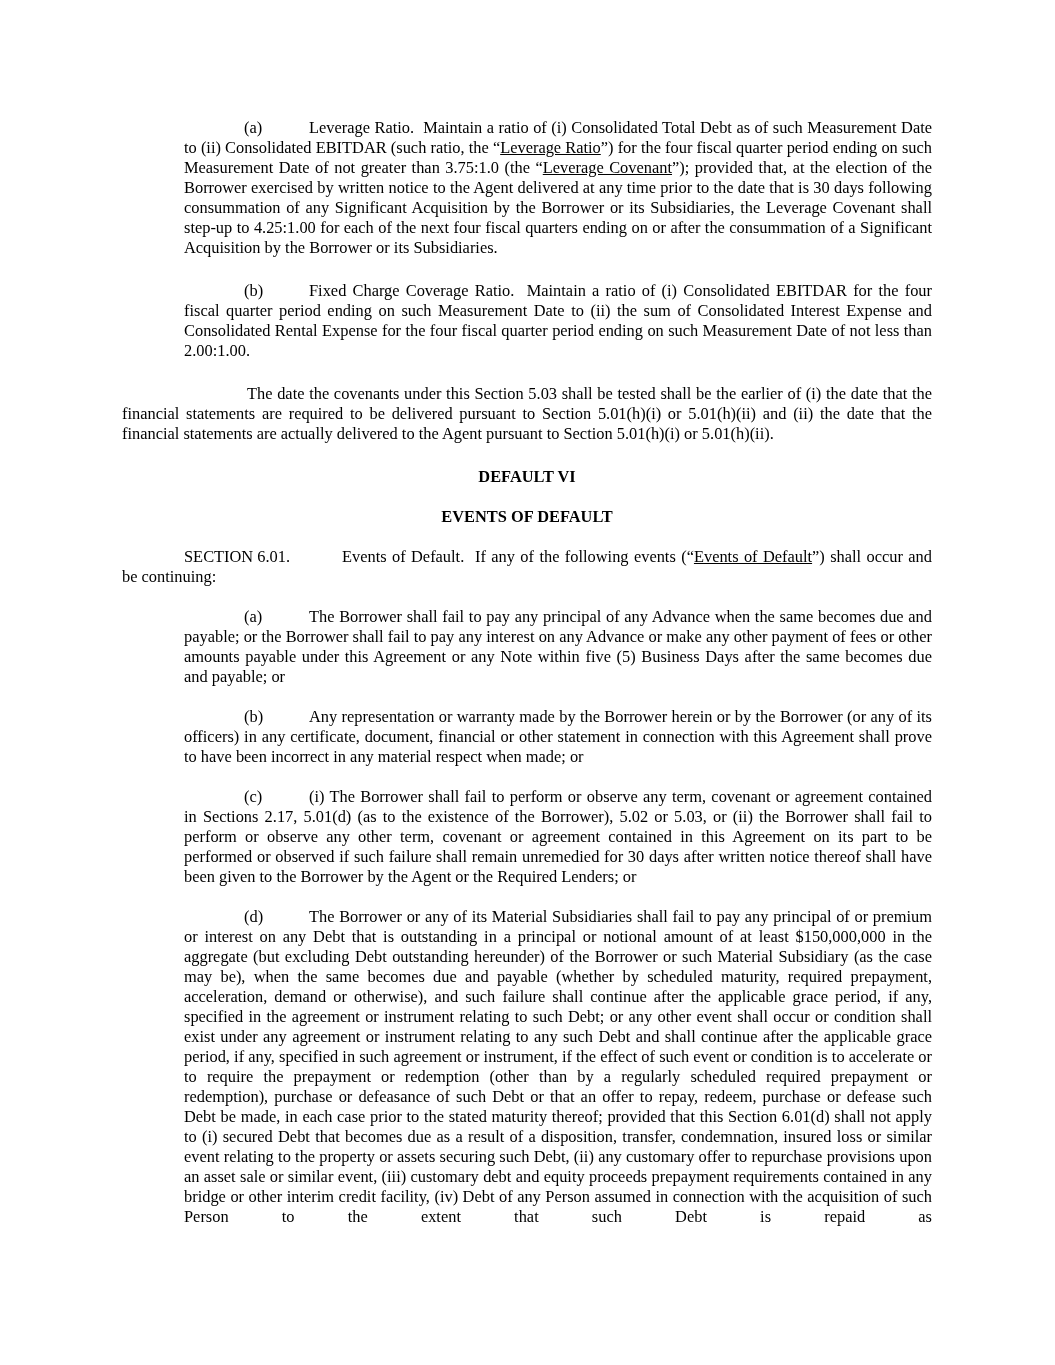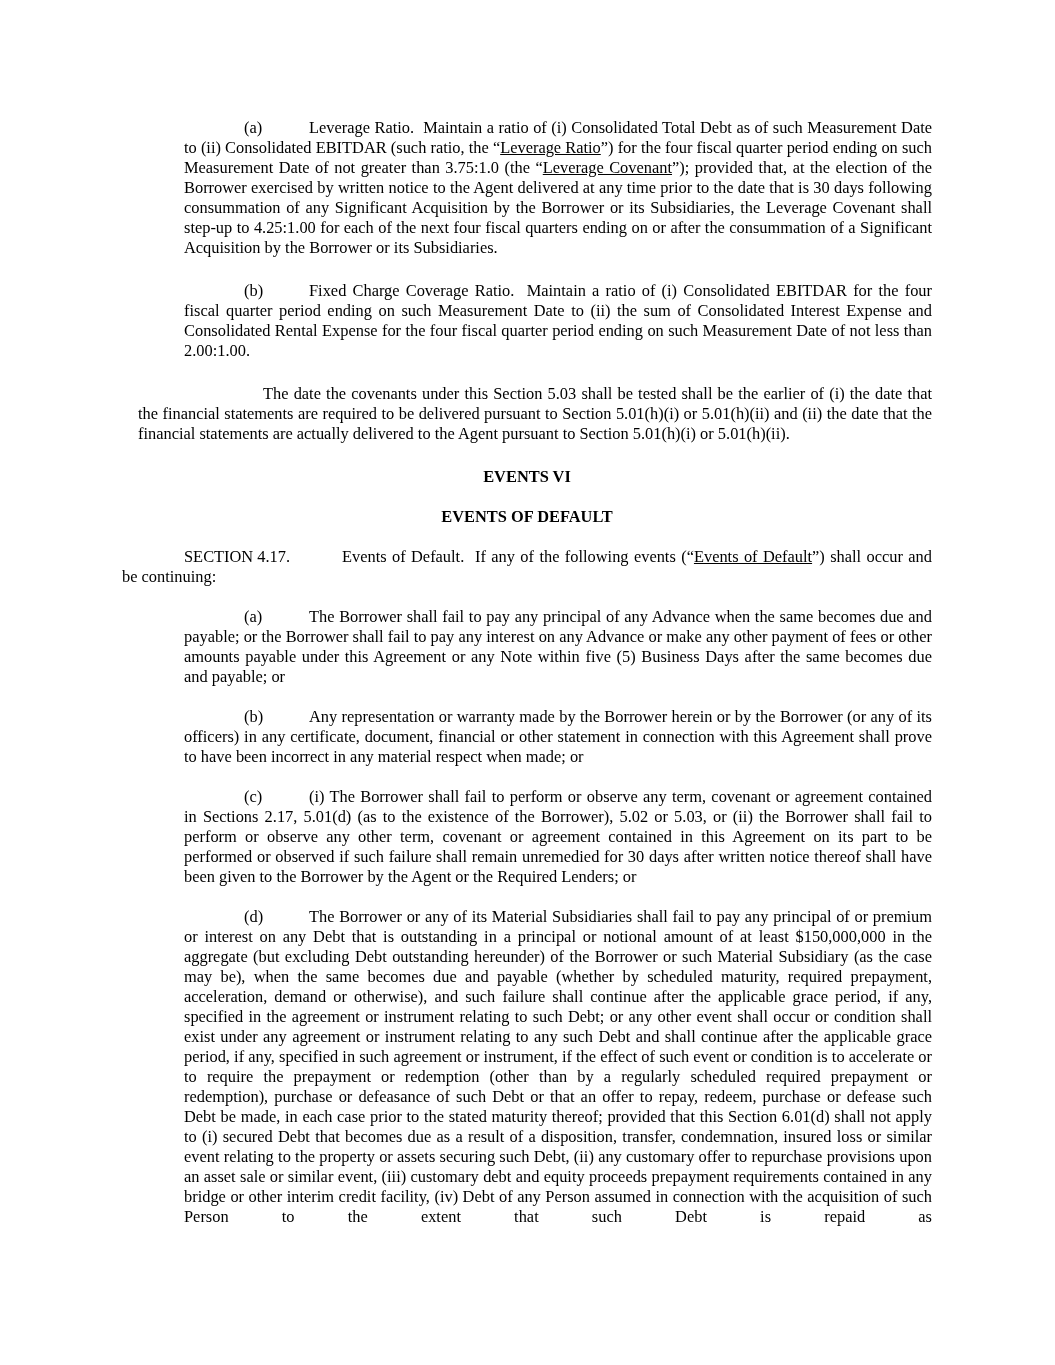--- a/index.html
+++ b/index.html
@@ -17,21 +17,21 @@
     color: #000000;
     font-family: "Liberation Serif", "DejaVu Serif", serif;
     font-size: 16.4px;
     line-height: 20px;
     overflow: hidden;
   }
   p {
     margin: 0;
     text-align: justify;
   }
-  .mb23 { margin-bottom: 23px; margin-left: 16px; }
+  .mb23 { margin-bottom: 23px; }
   .mb20 { margin-bottom: 20px; }
   
   .sub {
     margin-left: 62px;
     text-indent: 60px;
   }
   
   .plabel {
     display: inline-block;
     width: 65px;
@@ -66,25 +66,25 @@
 <body>
 
 <div class="page">
 
   <p class="sub mb23"><span class="plabel">(a)</span><span>Leverage Ratio.&nbsp; Maintain a ratio of (i) Consolidated Total Debt as of such Measurement Date to (ii) Consolidated EBITDAR (such ratio, the “</span><span class="defined">Leverage Ratio</span><span>”) for the four fiscal quarter period ending on such Measurement Date of not greater than 3.75:1.0 (the “</span><span class="defined">Leverage Covenant</span><span>”); provided that, at the election of the Borrower exercised by written notice to the Agent delivered at any time prior to the date that is 30 days following consummation of any Significant Acquisition by the Borrower or its Subsidiaries, the Leverage Covenant shall step-up to 4.25:1.00 for each of the next four fiscal quarters ending on or after the consummation of a Significant Acquisition by the Borrower or its Subsidiaries.</span></p>
 
   <p class="sub mb23"><span class="plabel">(b)</span><span>Fixed Charge Coverage Ratio.&nbsp; Maintain a ratio of (i) Consolidated EBITDAR for the four fiscal quarter period ending on such Measurement Date to (ii) the sum of Consolidated Interest Expense and Consolidated Rental Expense for the four fiscal quarter period ending on such Measurement Date of not less than 2.00:1.00.</span></p>
 
   <p class="p-tested mb23"><span>The date the covenants under this Section 5.03 shall be tested shall be the earlier of (i) the date that the financial statements are required to be delivered pursuant to Section 5.01(h)(i) or 5.01(h)(ii) and (ii) the date that the financial statements are actually delivered to the Agent pursuant to Section 5.01(h)(i) or 5.01(h)(ii).</span></p>
 
-  <p class="heading mb20"><span>EVENTS VI</span></p>
+  <p class="heading mb20"><span>DEFAULT VI</span></p>
 
   <p class="heading mb20"><span>EVENTS OF DEFAULT</span></p>
 
-  <p class="p-section mb20"><span class="sec-label">SECTION 4.17.</span><span>Events of Default.&nbsp; If any of the following events (“</span><span class="defined">Events of Default</span><span>”) shall occur and be continuing:</span></p>
+  <p class="p-section mb20"><span class="sec-label">SECTION 6.01.</span><span>Events of Default.&nbsp; If any of the following events (“</span><span class="defined">Events of Default</span><span>”) shall occur and be continuing:</span></p>
 
   <p class="sub mb20"><span class="plabel">(a)</span><span>The Borrower shall fail to pay any principal of any Advance when the same becomes due and payable; or the Borrower shall fail to pay any interest on any Advance or make any other payment of fees or other amounts payable under this Agreement or any Note within five (5) Business Days after the same becomes due and payable; or</span></p>
 
   <p class="sub mb20"><span class="plabel">(b)</span><span>Any representation or warranty made by the Borrower herein or by the Borrower (or any of its officers) in any certificate, document, financial or other statement in connection with this Agreement shall prove to have been incorrect in any material respect when made; or</span></p>
 
   <p class="sub mb20"><span class="plabel">(c)</span><span>(i) The Borrower shall fail to perform or observe any term, covenant or agreement contained in Sections 2.17, 5.01(d) (as to the existence of the Borrower), 5.02 or 5.03, or (ii) the Borrower shall fail to perform or observe any other term, covenant or agreement contained in this Agreement on its part to be performed or observed if such failure shall remain unremedied for 30 days after written notice thereof shall have been given to the Borrower by the Agent or the Required Lenders; or</span></p>
 
   <p class="sub mb20 runover"><span class="plabel">(d)</span><span>The Borrower or any of its Material Subsidiaries shall fail to pay any principal of or premium or interest on any Debt that is outstanding in a principal or notional amount of at least $150,000,000 in the aggregate (but excluding Debt outstanding hereunder) of the Borrower or such Material Subsidiary (as the case may be), when the same becomes due and payable (whether by scheduled maturity, required prepayment, acceleration, demand or otherwise), and such failure shall continue after the applicable grace period, if any, specified in the agreement or instrument relating to such Debt; or any other event shall occur or condition shall exist under any agreement or instrument relating to any such Debt and shall continue after the applicable grace period, if any, specified in such agreement or instrument, if the effect of such event or condition is to accelerate or to require the prepayment or redemption (other than by a regularly scheduled required prepayment or redemption), purchase or defeasance of such Debt or that an offer to repay, redeem, purchase or defease such Debt be made, in each case prior to the stated maturity thereof; provided that this Section 6.01(d) shall not apply to (i) secured Debt that becomes due as a result of a disposition, transfer, condemnation, insured loss or similar event relating to the property or assets securing such Debt, (ii) any customary offer to repurchase provisions upon an asset sale or similar event, (iii) customary debt and equity proceeds prepayment requirements contained in any bridge or other interim credit facility, (iv) Debt of any Person assumed in connection with the acquisition of such Person to the extent that such Debt is repaid as</span></p>
 
 

